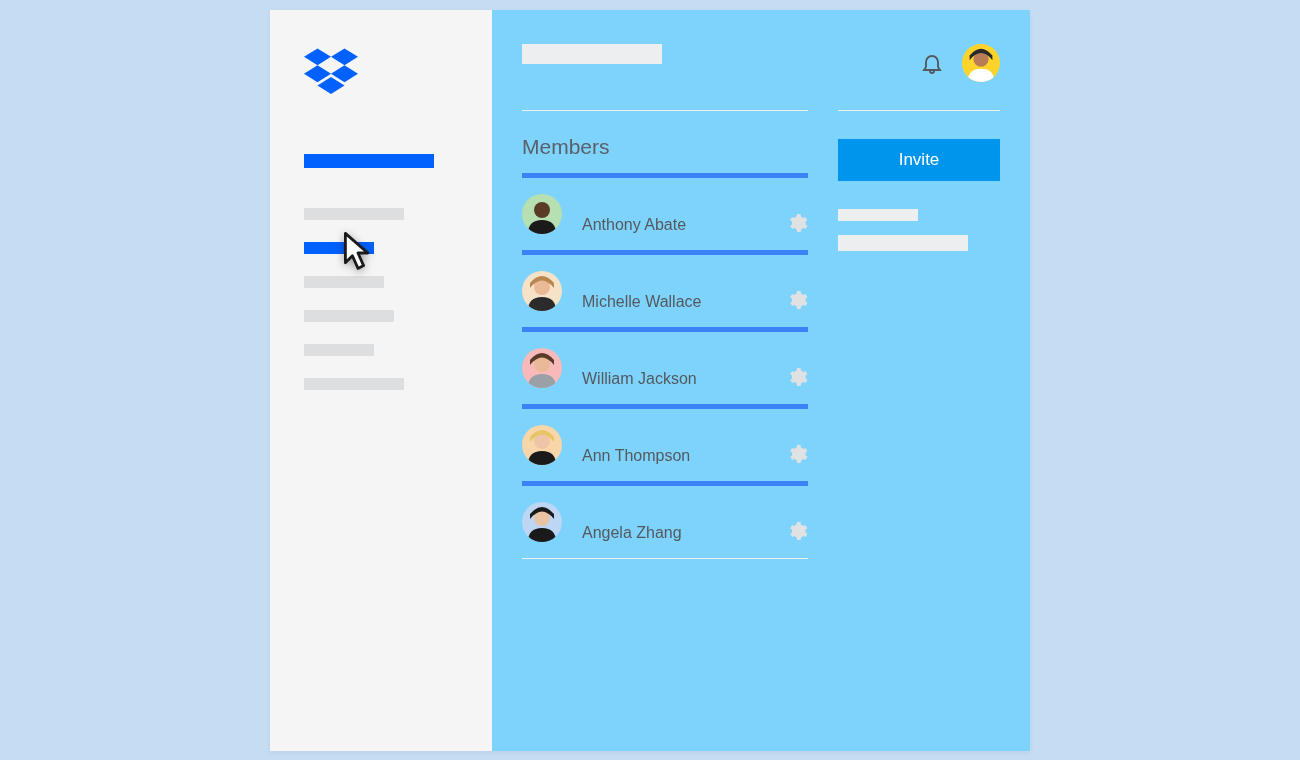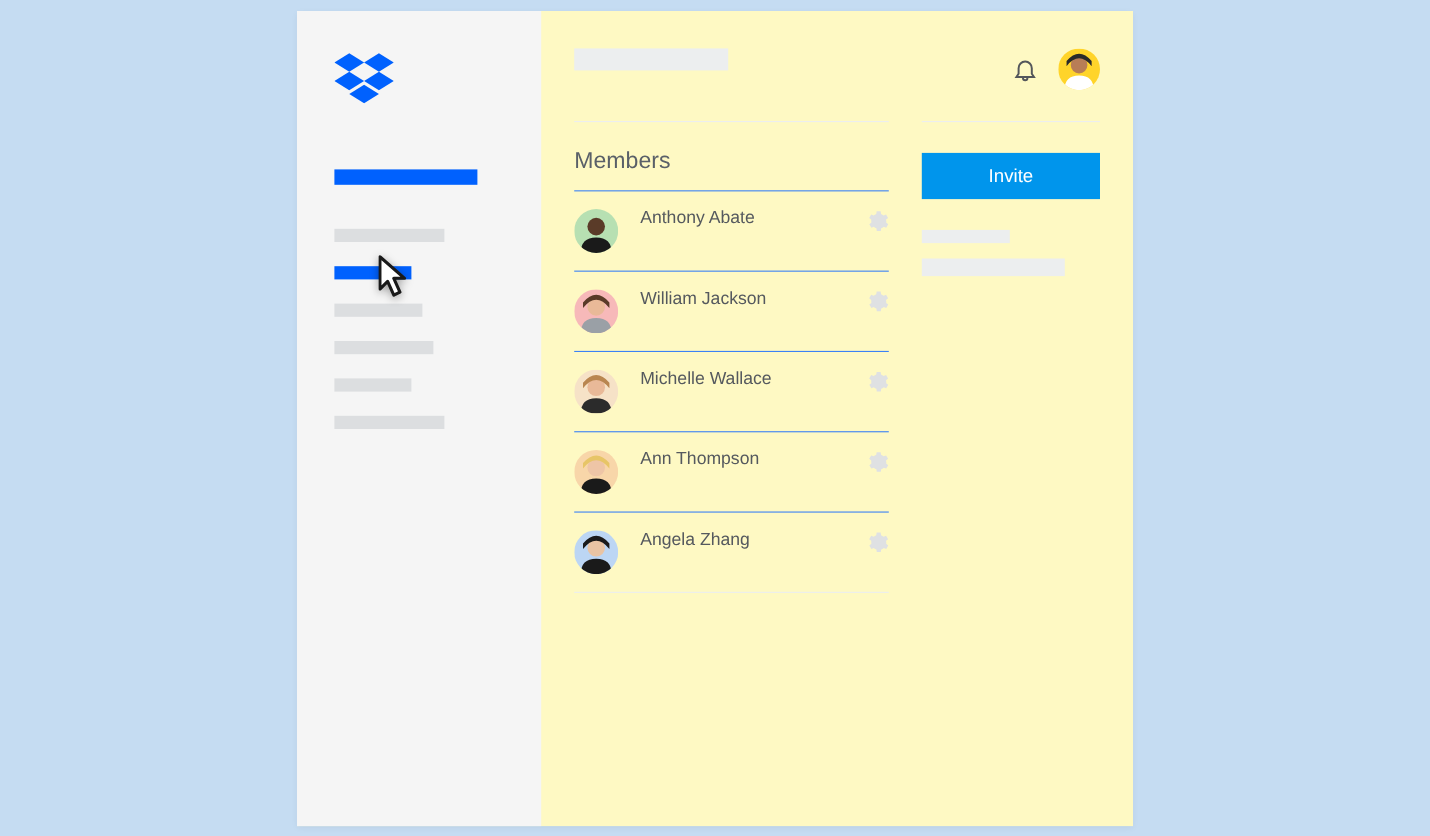--- a/index.html
+++ b/index.html
@@ -7,21 +7,21 @@
   body {
     background: #c5dcf2;
     font-family: -apple-system, BlinkMacSystemFont, "Segoe UI", Helvetica, Arial, sans-serif;
     display: flex;
     align-items: center;
     justify-content: center;
   }
   .app-window {
     width: 760px;
     height: 741px;
-    background: #fef9c3;
+    background: #7dd3fc;
     display: flex;
     box-shadow: 0 2px 6px rgba(0,0,0,0.05);
   }
   
   .sidebar {
     width: 222px;
     background: #f5f5f5;
     padding: 38px 0 0 34px;
   }
   .logo svg { width: 54px; height: 48px; display:block; }
@@ -57,23 +57,23 @@
   .skel-title {
     width: 140px; height: 20px; background: #eceeef;
   }
   .hr { height:1px; background:#eceeef; width:100%; }
   .hr.top { margin-top: 46px; }
   .section-title {
     font-size: 21px; font-weight: 500; color:#5a6068;
     margin: 24px 0 14px 0;
   }
   .member-row {
-    display:flex; align-items:flex-start;
+    display:flex; align-items:flex-end;
     padding: 16px 0;
-    border-top:1px solid #3b82f6;
+    border-top:5px solid #3b82f6;
   }
   .member-row:last-child { border-bottom:1px solid #eceeef; }
   .avatar {
     width:40px; height:40px; border-radius:50%;
     flex:0 0 40px; margin-right:20px;
     overflow:hidden;
   }
   .avatar svg { width:100%; height:100%; display:block; }
   .member-name { flex:1; font-size:16px; color:#55595e; }
   .gear { width:22px; height:22px; color:#dfe1e3; flex:0 0 22px; }
@@ -159,43 +159,43 @@
     <div class="member-name">Anthony Abate</div>
     <div class="gear">
               <svg viewBox="0 0 24 24" fill="currentColor">
                 <path d="M12 8a4 4 0 100 8 4 4 0 000-8zm9.4 4a7.5 7.5 0 00-.15-1.5l2.05-1.6-2-3.46-2.43.98A7.5 7.5 0 0016.3 4.9l-.37-2.6h-4l-.37 2.6a7.5 7.5 0 00-2.57 1.52l-2.43-.98-2 3.46 2.05 1.6A7.5 7.5 0 006.6 12c0 .51.05 1.01.15 1.5l-2.05 1.6 2 3.46 2.43-.98c.77.66 1.64 1.18 2.57 1.52l.37 2.6h4l.37-2.6a7.5 7.5 0 002.57-1.52l2.43.98 2-3.46-2.05-1.6c.1-.49.15-.99.15-1.5z"></path>
               </svg>
             </div>
           </div>
           <div class="member-row">
     <div class="avatar">
               <svg viewBox="0 0 40 40">
+    <rect width="40" height="40" fill="#f6e2c7"></rect>
+    <circle cx="20" cy="16" r="8" fill="#e9b998"></circle>
+    <path d="M8 17 Q20 2 32 17 L32 12 Q20 -2 8 12 Z" fill="#b98650"></path>
+    <path d="M6 40 Q6 26 20 26 Q34 26 34 40 Z" fill="#2b2b2b"></path>
+  </svg>
+            </div>
+    <div class="member-name">Michelle Wallace</div>
+    <div class="gear">
+              <svg viewBox="0 0 24 24" fill="currentColor">
+                <path d="M12 8a4 4 0 100 8 4 4 0 000-8zm9.4 4a7.5 7.5 0 00-.15-1.5l2.05-1.6-2-3.46-2.43.98A7.5 7.5 0 0016.3 4.9l-.37-2.6h-4l-.37 2.6a7.5 7.5 0 00-2.57 1.52l-2.43-.98-2 3.46 2.05 1.6A7.5 7.5 0 006.6 12c0 .51.05 1.01.15 1.5l-2.05 1.6 2 3.46 2.43-.98c.77.66 1.64 1.18 2.57 1.52l.37 2.6h4l.37-2.6a7.5 7.5 0 002.57-1.52l2.43.98 2-3.46-2.05-1.6c.1-.49.15-.99.15-1.5z"></path>
+              </svg>
+            </div>
+          </div>
+          <div class="member-row">
+    <div class="avatar">
+              <svg viewBox="0 0 40 40">
     <rect width="40" height="40" fill="#f7b9b9"></rect>
     <circle cx="20" cy="16" r="8" fill="#e9b998"></circle>
     <path d="M8 17 Q20 2 32 17 L32 12 Q20 -2 8 12 Z" fill="#5a3b28"></path>
     <path d="M6 40 Q6 26 20 26 Q34 26 34 40 Z" fill="#9aa0a6"></path>
   </svg>
             </div>
     <div class="member-name">William Jackson</div>
-    <div class="gear">
-              <svg viewBox="0 0 24 24" fill="currentColor">
-                <path d="M12 8a4 4 0 100 8 4 4 0 000-8zm9.4 4a7.5 7.5 0 00-.15-1.5l2.05-1.6-2-3.46-2.43.98A7.5 7.5 0 0016.3 4.9l-.37-2.6h-4l-.37 2.6a7.5 7.5 0 00-2.57 1.52l-2.43-.98-2 3.46 2.05 1.6A7.5 7.5 0 006.6 12c0 .51.05 1.01.15 1.5l-2.05 1.6 2 3.46 2.43-.98c.77.66 1.64 1.18 2.57 1.52l.37 2.6h4l.37-2.6a7.5 7.5 0 002.57-1.52l2.43.98 2-3.46-2.05-1.6c.1-.49.15-.99.15-1.5z"></path>
-              </svg>
-            </div>
-          </div>
-          <div class="member-row">
-    <div class="avatar">
-              <svg viewBox="0 0 40 40">
-    <rect width="40" height="40" fill="#f6e2c7"></rect>
-    <circle cx="20" cy="16" r="8" fill="#e9b998"></circle>
-    <path d="M8 17 Q20 2 32 17 L32 12 Q20 -2 8 12 Z" fill="#b98650"></path>
-    <path d="M6 40 Q6 26 20 26 Q34 26 34 40 Z" fill="#2b2b2b"></path>
-  </svg>
-            </div>
-    <div class="member-name">Michelle Wallace</div>
     <div class="gear">
               <svg viewBox="0 0 24 24" fill="currentColor">
                 <path d="M12 8a4 4 0 100 8 4 4 0 000-8zm9.4 4a7.5 7.5 0 00-.15-1.5l2.05-1.6-2-3.46-2.43.98A7.5 7.5 0 0016.3 4.9l-.37-2.6h-4l-.37 2.6a7.5 7.5 0 00-2.57 1.52l-2.43-.98-2 3.46 2.05 1.6A7.5 7.5 0 006.6 12c0 .51.05 1.01.15 1.5l-2.05 1.6 2 3.46 2.43-.98c.77.66 1.64 1.18 2.57 1.52l.37 2.6h4l.37-2.6a7.5 7.5 0 002.57-1.52l2.43.98 2-3.46-2.05-1.6c.1-.49.15-.99.15-1.5z"></path>
               </svg>
             </div>
           </div>
           <div class="member-row">
     <div class="avatar">
               <svg viewBox="0 0 40 40">
     <rect width="40" height="40" fill="#f8d6a9"></rect>

